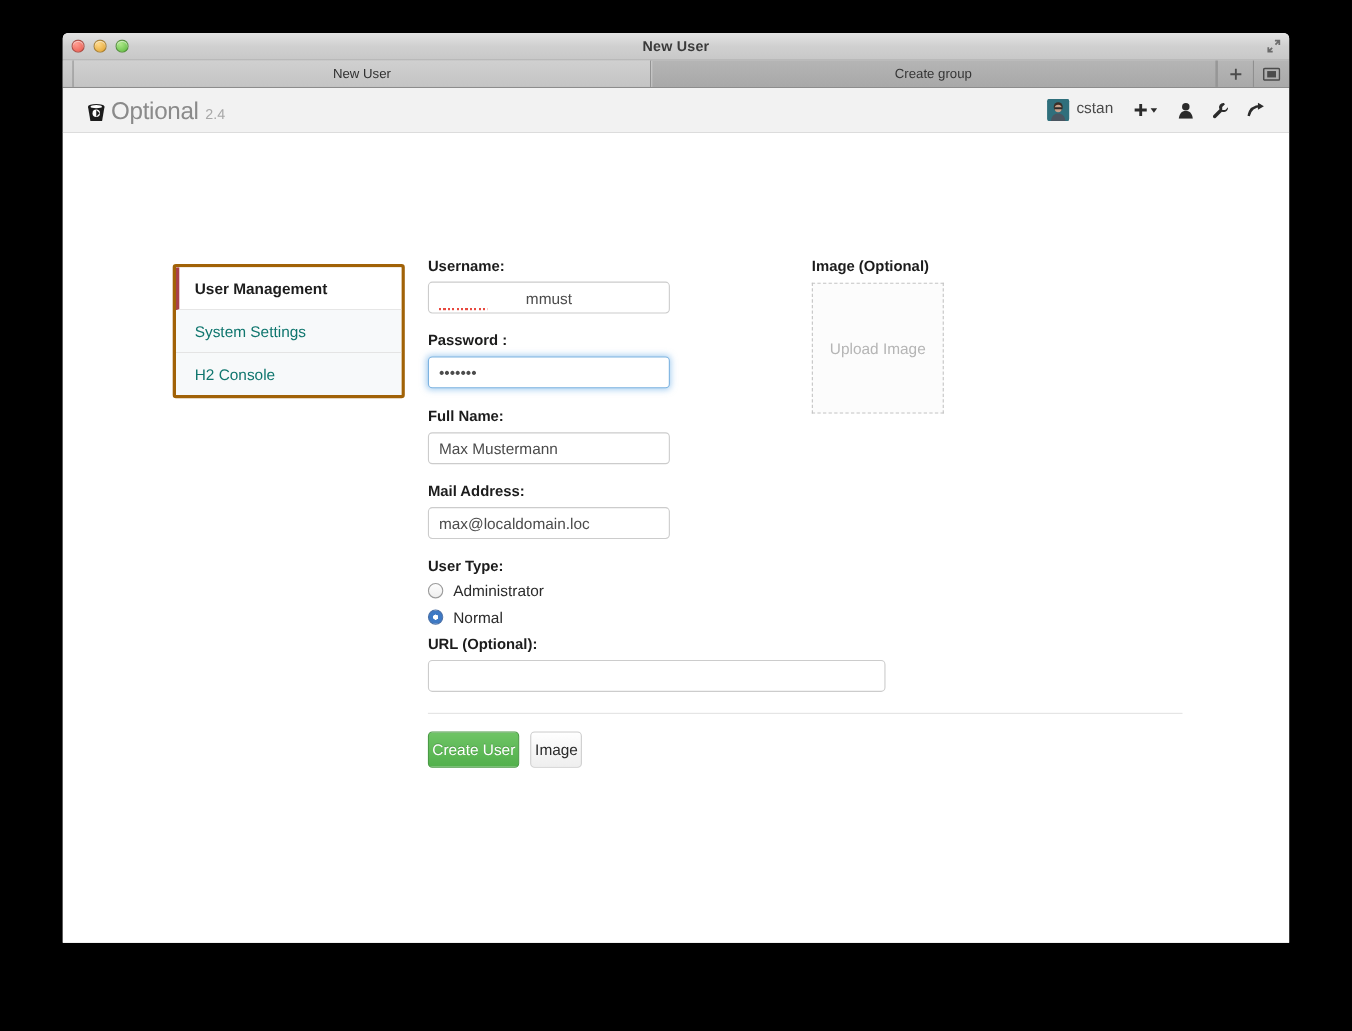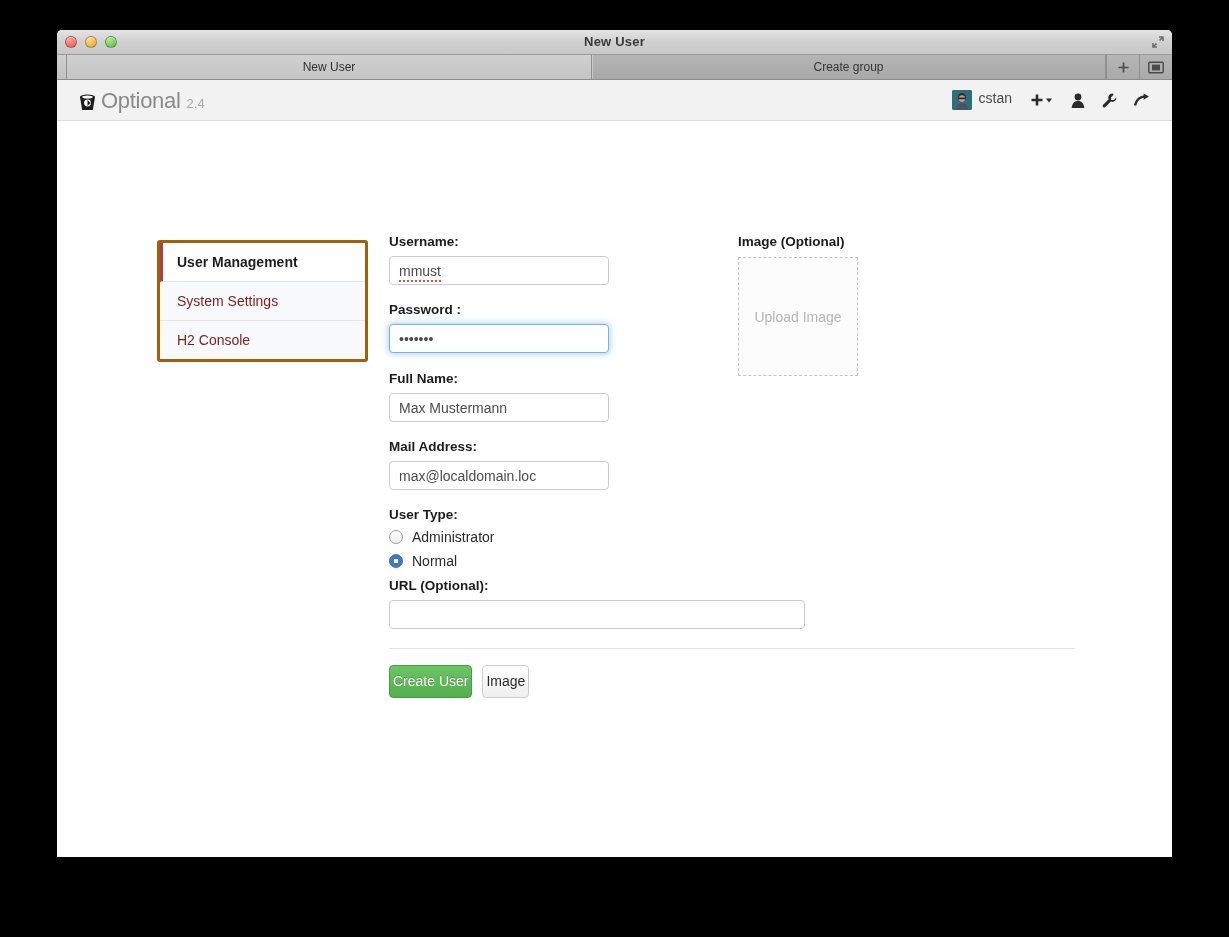--- a/index.html
+++ b/index.html
@@ -165,21 +165,21 @@
     border: 3px solid #a16207;
     border-radius: 3px;
     background: #ffffff;
     overflow: hidden;
   }
   .side-item {
     padding: 11px 0 11px 17px;
     font-size: 14px;
     border-bottom: 1px solid #e4e4e4;
     background: #f7f9fa;
-    color: #7f1d1d;
+    color: #0f766e;
     cursor: pointer;
     position: relative;
   }
   .side-item:last-child { border-bottom: none; }
   .side-item.active {
     background: #ffffff;
     color: #1d1d1d;
     font-weight: bold;
     border-left: 3px solid #a8414a;
     padding-left: 14px;
@@ -212,20 +212,21 @@
     margin-bottom: 17px;
   }
   .f-input.spellerr {
     background-image: repeating-linear-gradient(
       to right,
       #e8493f 0px, #e8493f 2px,
       transparent 2px, transparent 4px);
     background-size: 44px 2px;
     background-repeat: no-repeat;
     background-position: 9px 23px;
+    text-align: center;
   }
   .f-input.focused {
     border: 1px solid #7db3e0;
     box-shadow: 0 0 6px 1px rgba(100,170,230,0.55);
     margin-bottom: 18px;
   }
   .f-input.wide { width: 416px; }
   .f-input::placeholder { color: #b8b8b8; }
 
   .radio-row {

